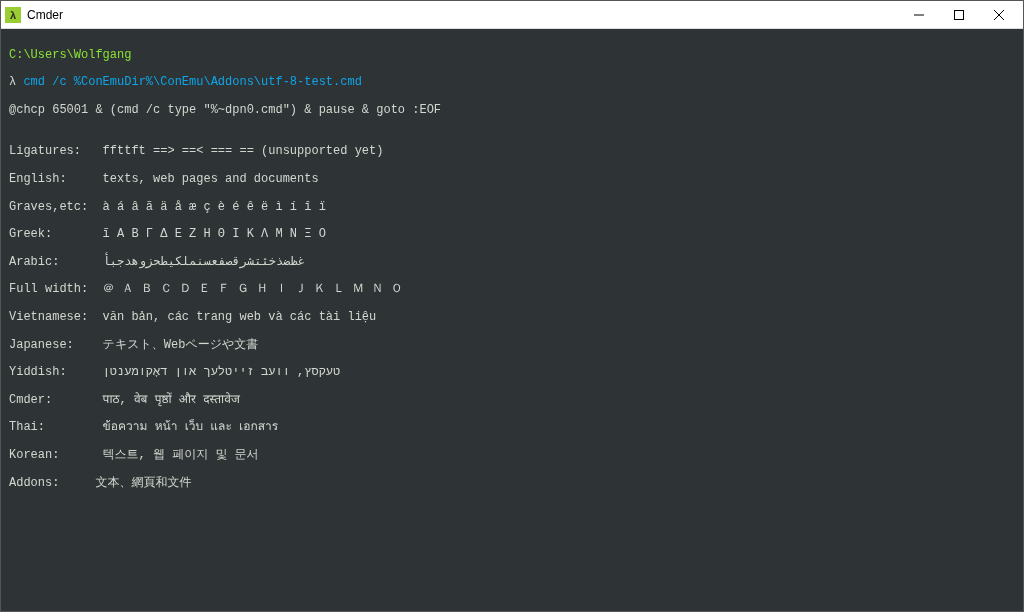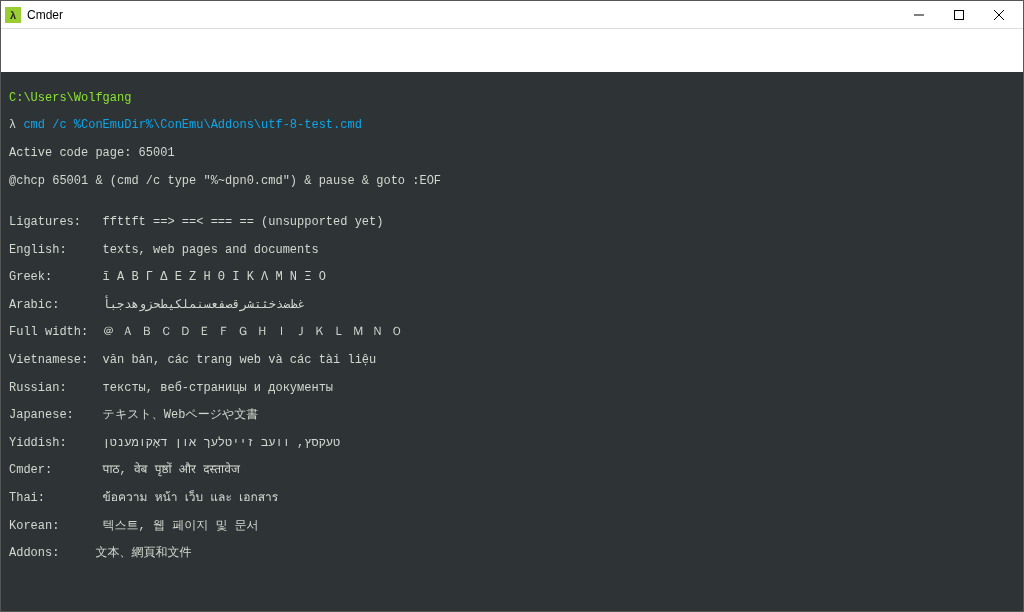--- a/index.html
+++ b/index.html
@@ -71,21 +71,20 @@
     }
     .terminal {
       flex: 1;
       background: #2e3436;
       color: #d3d7cf;
       padding: 6px 8px;
       line-height: 1.15;
       white-space: pre;
       overflow: hidden;
       font-size: 12px;
-      margin-top: 43px;
     }
     .line {
       white-space: pre;
     }
     .prompt-path {
       color: #8ae234;
     }
     .prompt-sym {
       color: #d3d7cf;
     }
@@ -117,30 +116,29 @@
         <svg width="10" height="10" viewBox="0 0 10 10">
             <path d="M0 0 L10 10 M10 0 L0 10" stroke="#000" stroke-width="1"></path>
           </svg>
       </div>
     </div>
   </div>
 
   <div class="terminal">
 <div class="line"><span class="prompt-path">C:\Users\Wolfgang</span></div>
 <div class="line"><span class="prompt-sym">λ </span><span class="cmd-text">cmd /c %ConEmuDir%\ConEmu\Addons\utf-8-test.cmd</span></div>
-<div class="line">Active code page: 65001</div>
 <div class="line">@chcp 65001 &amp; (cmd /c type "%~dpn0.cmd") &amp; pause &amp; goto :EOF</div>
 <div class="line"></div>
 <div class="line">Ligatures:   ffttft ==&gt; ==&lt; === == (unsupported yet)</div>
 <div class="line">English:     texts, web pages and documents</div>
+<div class="line">Graves,etc:  à á â ã ä å æ ç è é ê ë ì í î ï</div>
 <div class="line">Greek:       ĩ Α Β Γ Δ Ε Ζ Η Θ Ι Κ Λ Μ Ν Ξ Ο</div>
 <div class="line">Arabic:      غظضذخثتشرقصفعسنملكيطحزوهدجبأ</div>
 <div class="line">Full width:  ＠ Ａ Ｂ Ｃ Ｄ Ｅ Ｆ Ｇ Ｈ Ｉ Ｊ Ｋ Ｌ Ｍ Ｎ Ｏ</div>
 <div class="line">Vietnamese:  văn bản, các trang web và các tài liệu</div>
-<div class="line">Russian:     тексты, веб-страницы и документы</div>
 <div class="line">Japanese:    テキスト、Webページや文書</div>
 <div class="line">Yiddish:     טעקסץ, וועב זייטלעך און דאָקומענטן</div>
 <div class="line">Cmder:       पाठ, वेब पृष्ठों और दस्तावेज</div>
 <div class="line">Thai:        ข้อความ หน้า เว็บ และ เอกสาร</div>
 <div class="line">Korean:      텍스트, 웹 페이지 및 문서</div>
 <div class="line">Addons:     文本、網頁和文件</div>
 <div class="line"></div>
 
 
 <div class="line"></div>

